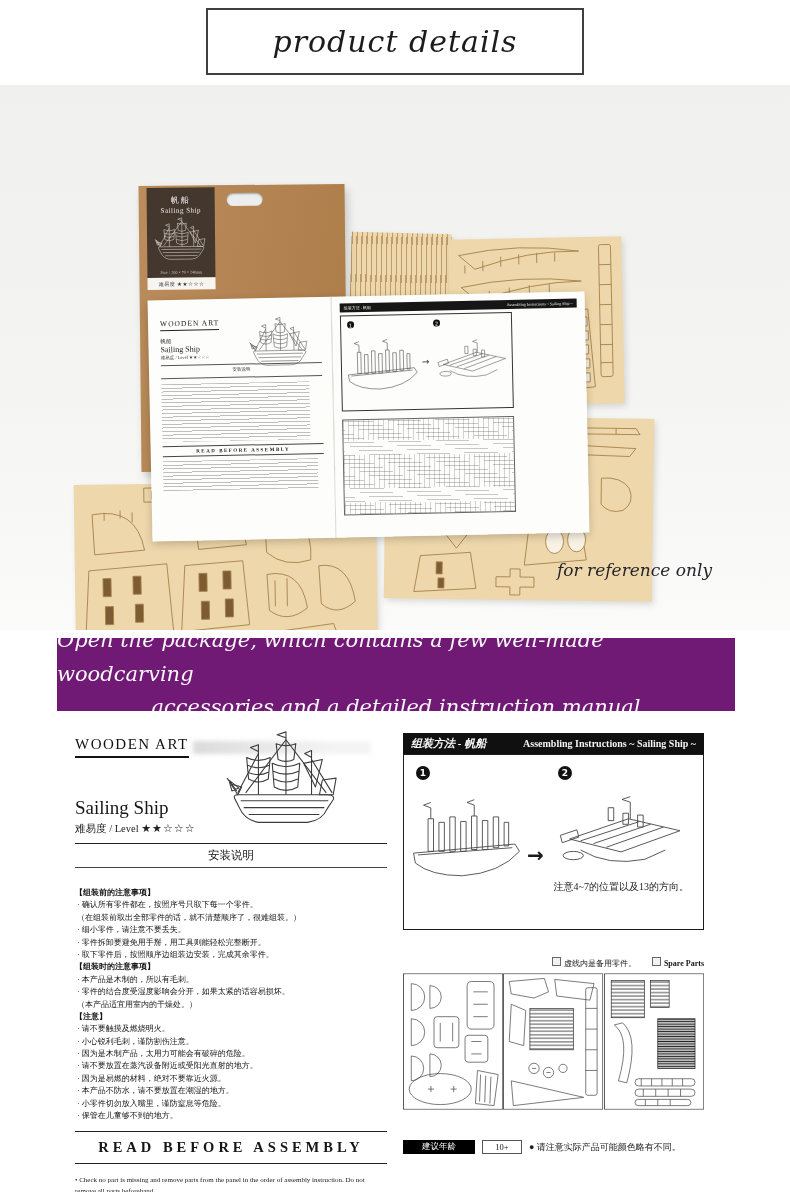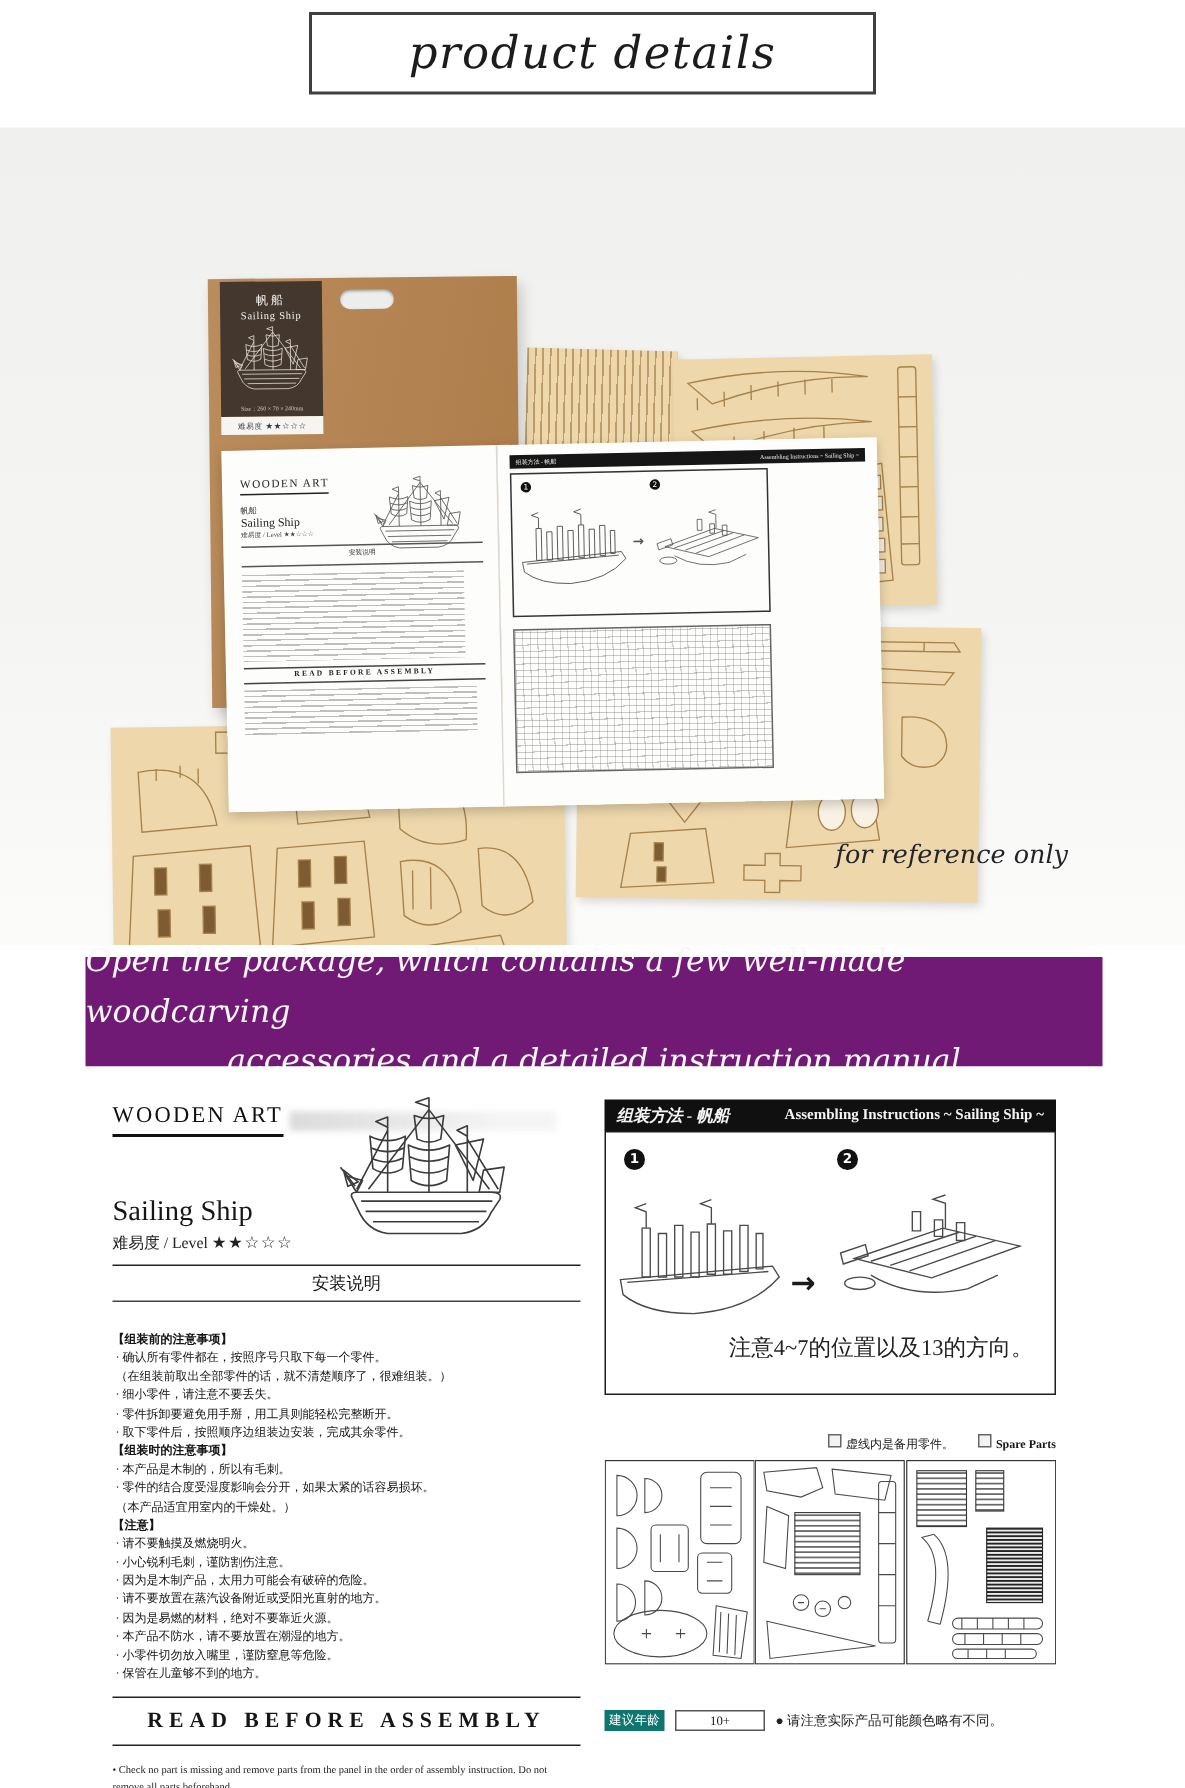--- a/index.html
+++ b/index.html
@@ -1,21 +1,21 @@
 <!DOCTYPE html>
 <html><head>
 <meta charset="utf-8">
 <style>
   * { margin:0; padding:0; box-sizing:border-box; }
   html,body { width:790px; background:#fff; font-family:"Liberation Serif", serif; }
   body { height:1192px; overflow:hidden; position:relative; }
 
   
   .hdr-wrap { padding-top:8px; display:flex; justify-content:center; }
-  .hdr-box { width:378px; height:55px; border:2px solid #3f3f3f; display:flex; align-items:center; justify-content:center; }
+  .hdr-box { width:378px; height:67px; border:2px solid #3f3f3f; display:flex; align-items:center; justify-content:center; }
   .hdr-box span { font-family:"DejaVu Serif", serif; font-style:italic; font-size:30px; color:#1c1c1c; letter-spacing:1px; }
 
   
   .photo { position:absolute; left:0; top:85px; width:790px; height:545px;
            background:linear-gradient(180deg,#f0f0ee 0%, #f4f4f2 55%, #fbfbfa 100%); overflow:hidden; }
   .wood { position:absolute; background:#eed7ab; box-shadow:2px 3px 6px rgba(0,0,0,.13); }
   .slats-bg { background-image:repeating-linear-gradient(90deg, rgba(146,108,53,.55) 0 1.2px, transparent 1.2px 5px); }
 
   .package { position:absolute; left:140px; top:100px; width:206px; height:286px; background:#b5834e;
              transform:rotate(-.6deg); box-shadow:3px 5px 9px rgba(0,0,0,.18);
@@ -82,29 +82,29 @@
 
   .mpage-r { position:absolute; left:403px; top:22px; width:385px; color:#161616; }
   .rp-bar { width:301px; height:21px; background:#101010; color:#f4f4f4; display:flex; justify-content:space-between;
             align-items:center; padding:0 8px; }
   .rp-bar .cn { font-size:11px; font-weight:bold; font-style:italic; }
   .rp-bar .en { font-size:10px; font-weight:bold; }
   .diagram-box { width:301px; height:176px; border:1.5px solid #1d1d1d; position:relative; background:#fff; }
   .step-dot { width:14px; height:14px; border-radius:50%; background:#111; color:#fff; font-size:9px; font-weight:bold;
               display:flex; align-items:center; justify-content:center; position:absolute; font-family:"DejaVu Sans",sans-serif; }
   .arrow { position:absolute; left:123px; top:88px; font-family:"DejaVu Sans",sans-serif; font-size:20px; font-weight:bold; color:#1a1a1a; }
-  .dg-caption { position:absolute; right:14px; bottom:21px; font-size:15px; color:#222; }
+  .dg-caption { position:absolute; right:14px; bottom:35px; font-size:10px; color:#222; }
   .legend-row { width:301px; display:flex; justify-content:flex-end; gap:16px; margin-top:22px; align-items:center; }
   .legend-row .sq { width:9px; height:9px; border:1px solid #666; background:#f2f2f0; display:inline-block; margin-right:3px; }
   .legend-row span.lbl { font-size:8px; }
   .legend-row .b { font-weight:bold; }
   .panels-row { width:301px; display:flex; margin-top:3px; }
   .age-row { display:flex; align-items:center; gap:7px; margin-top:30px; }
-  .age-tag { width:40px; height:14px; background:#0f766e; color:#fff; font-size:8.5px; display:flex; align-items:center; justify-content:center; }
-  .age-val { width:60px; height:14px; border:1px solid #555; font-size:8.5px; display:flex; align-items:center; justify-content:center; }
+  .age-tag { width:72px; height:14px; background:#000000; color:#fff; font-size:8.5px; display:flex; align-items:center; justify-content:center; }
+  .age-val { width:40px; height:14px; border:1px solid #555; font-size:8.5px; display:flex; align-items:center; justify-content:center; }
   .age-note { font-size:9px; color:#222; }
 
   svg { display:block; }
 </style>
 </head>
 <body>
 
 <svg width="0" height="0" style="position:absolute">
   <defs>
     <pattern id="hz" width="5" height="3.4" patternUnits="userSpaceOnUse">

